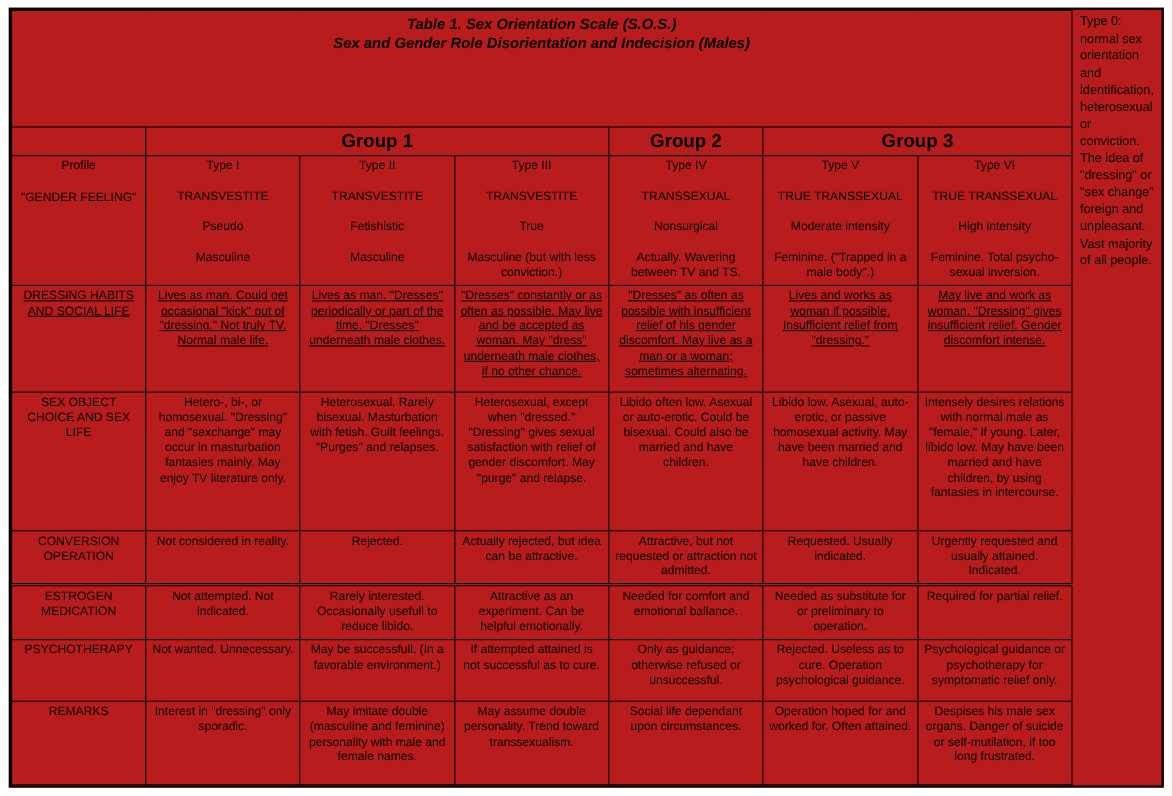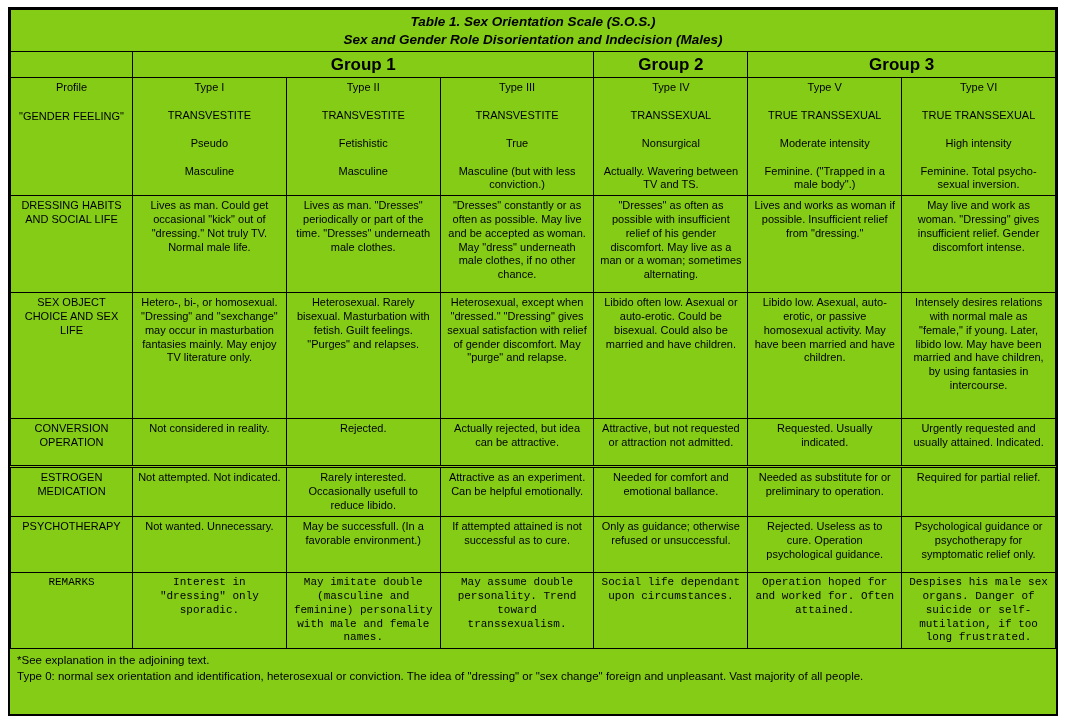--- a/index.html
+++ b/index.html
@@ -14,22 +14,22 @@
     width: 1066px;
     height: 724px;
     padding: 7px 8px 8px 8px;
     background: #fff;
   }
   .frame {
     border: 2px solid #000;
     width: 100%;
     height: 100%;
     display: flex;
-    flex-direction: column;
-    background: #84cc16;
+    flex-direction: row;
+    background: #b91c1c;
   }
   table.sos {
     border-collapse: collapse;
     width: 100%;
     table-layout: fixed;
   }
   table.sos td {
     border: 1px solid #000;
     font-size: 11px;
     line-height: 1.25;
@@ -55,28 +55,28 @@
 
   tr.profile-row { height: 118px; }
   td.profile-label-cell { padding-top: 26px; }
   .profile-label-line { margin-bottom: 15px; }
   td.profile-cell { padding-top: 5px; }
   .profile-line { margin-bottom: 14px; }
   .profile-line:last-child { margin-bottom: 0; }
 
   td.row-label { vertical-align: top; padding-top: 5px; }
 
-  tr.r-dressing  { height: 97px; }
+  tr.r-dressing  { height: 97px; text-decoration: underline; }
   tr.r-sexobject { height: 126px; }
   tr.r-kinsey    { height: 30px; }
   tr.r-kinsey td { vertical-align: middle; }
   tr.r-conversion { height: 48px; }
   tr.r-estrogen   { height: 50px; }
   tr.r-psycho     { height: 56px; }
-  tr.r-remarks    { height: 76px; font-family: Liberation Mono, monospace; }
+  tr.r-remarks    { height: 76px; }
 
   
   tr.sep-top td { border-top: 3px double #000; }
 
   .footnotes {
     flex: 1;
     padding: 4px 7px 3px 7px;
     font-size: 11.5px;
     line-height: 1.35;
     text-align: left;
@@ -215,18 +215,17 @@
           <td>May assume double personality. Trend toward transsexualism.</td>
           <td>Social life dependant upon circumstances.</td>
           <td>Operation hoped for and worked for. Often attained.</td>
           <td>Despises his male sex organs. Danger of suicide or self-mutilation, if too long frustrated.</td>
         </tr>
 
       </tbody>
     </table>
 
     <div class="footnotes">
-      <div>*See explanation in the adjoining text.</div>
       <div>Type 0: normal sex orientation and identification, heterosexual or conviction. The idea of "dressing" or "sex change" foreign and unpleasant. Vast majority of all people.</div>
     </div>
 
   </div>
 </div>
 
 </body></html>

